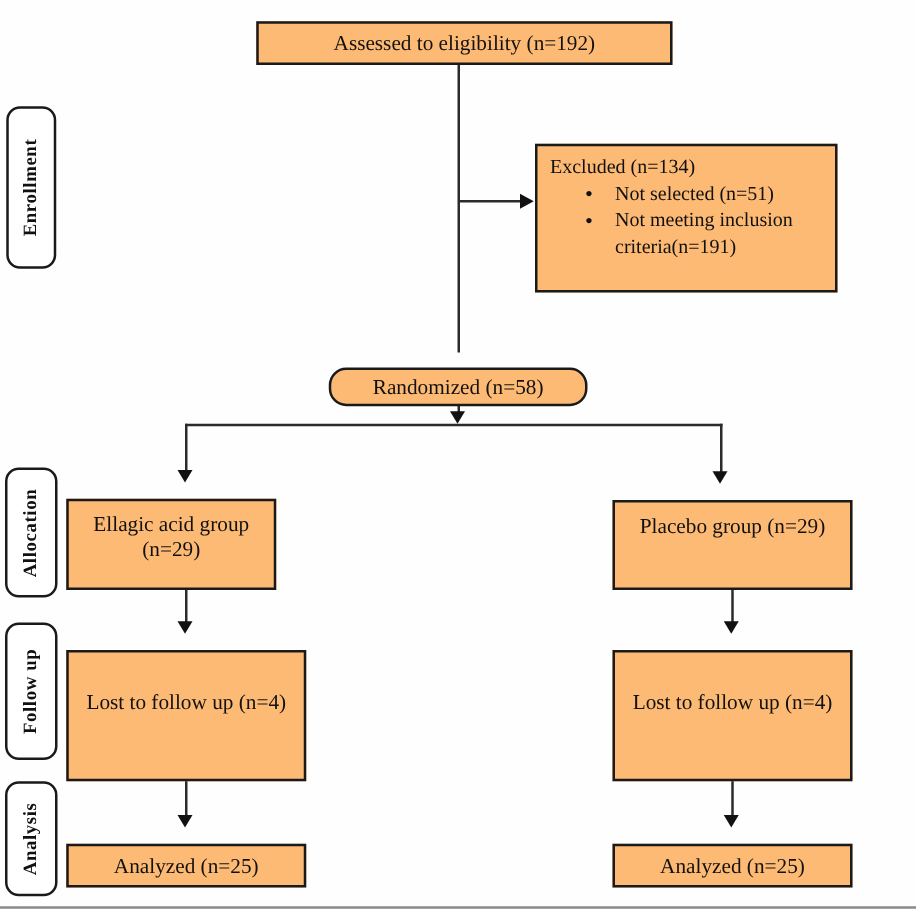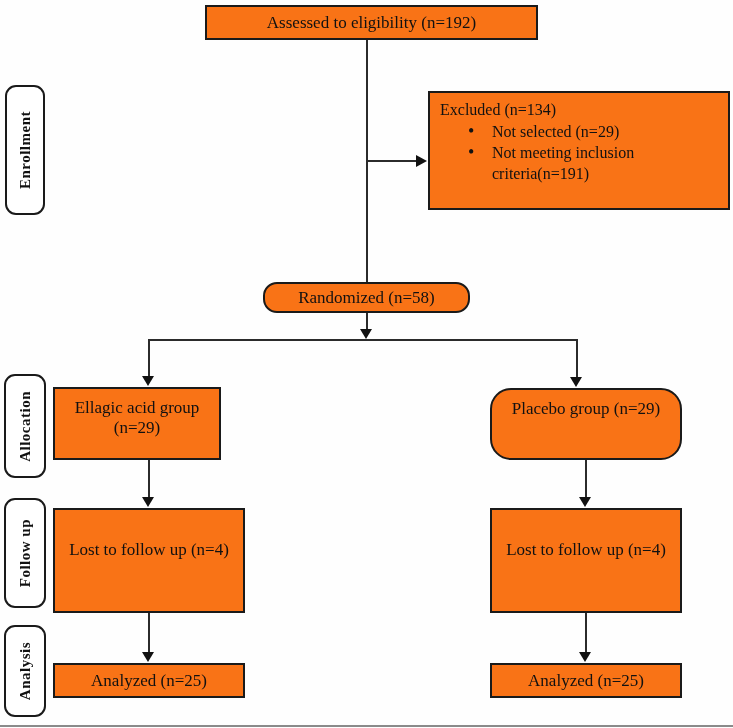--- a/index.html
+++ b/index.html
@@ -12,23 +12,24 @@
     width: 733px;
     height: 728px;
     background: #fefefe;
     font-family: "Liberation Serif", "DejaVu Serif", serif;
     color: #111111;
     overflow: hidden;
   }
   .box {
     position: absolute;
     border: 2px solid #1a1a1a;
-    background: #f97316;
+    background: #fdba74;
     box-sizing: border-box;
     font-size: 17px;
+    margin-top: 12px;
   }
   .box.center {
     display: flex;
     align-items: center;
     justify-content: center;
     text-align: center;
   }
   .box.top-center {
     text-align: center;
   }
@@ -141,37 +142,37 @@
   <div class="line" style="left:148px; top:613px; width:2px; height:40px;"></div>
   <div class="arrow-down" style="left:142px; top:652px;"></div>
 
   <div class="line" style="left:585px; top:613px; width:2px; height:40px;"></div>
   <div class="arrow-down" style="left:579px; top:652px;"></div>
 
   <div class="box center" style="left:205px; top:5px; width:333px; height:35px;">
     <span>Assessed to eligibility (n=192)</span>
   </div>
 
-  <div class="box" style="left:428px; top:91px; width:302px; height:119px;">
+  <div class="box" style="left:428px; top:103px; width:242px; height:119px;">
     <div class="excluded-title">Excluded (n=134)</div>
     <ul class="excluded-list">
-      <li>Not selected (n=29)</li>
+      <li>Not selected (n=51)</li>
       <li>Not meeting inclusion criteria(n=191)</li>
     </ul>
   </div>
 
   <div class="box center" style="left:263px; top:282px; width:207px; height:31px;border-radius:14px;">
     <span>Randomized (n=58)</span>
   </div>
 
   <div class="box top-center" style="left:53px; top:387px; width:168px; height:73px; padding-top:9px;">
     <span>Ellagic acid group (n=29)</span>
   </div>
 
-  <div class="box top-center" style="left:490px; top:388px; width:192px; height:72px; padding-top:9px;border-radius:21px;">
+  <div class="box top-center" style="left:490px; top:388px; width:192px; height:72px; padding-top:9px;">
     <span>Placebo group (n=29)</span>
   </div>
 
   <div class="box top-center" style="left:53px; top:508px; width:192px; height:105px; padding-top:30px;">
     <span>Lost to follow up (n=4)</span>
   </div>
 
   <div class="box top-center" style="left:490px; top:508px; width:192px; height:105px; padding-top:30px;">
     <span>Lost to follow up (n=4)</span>
   </div>

